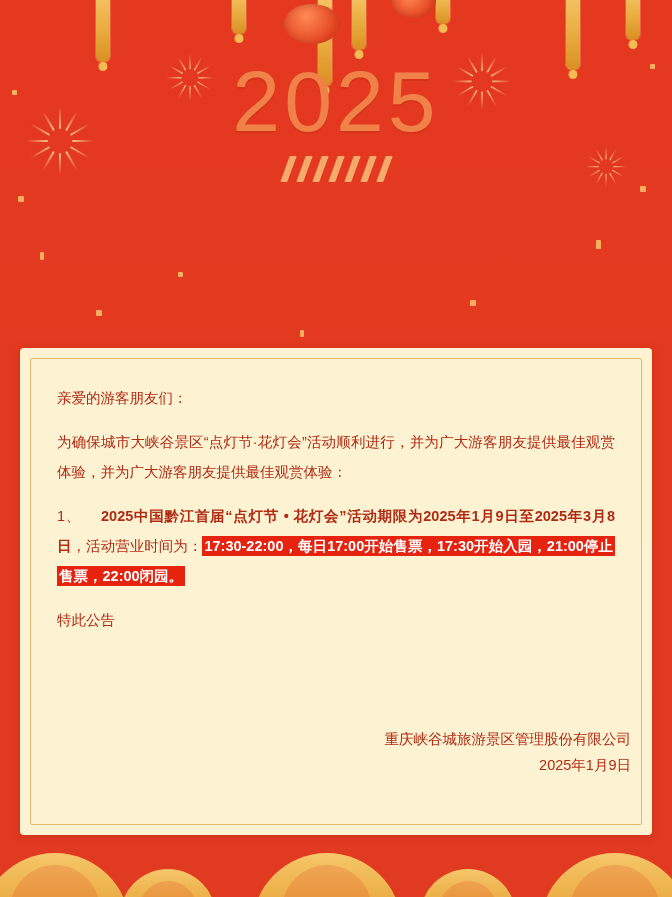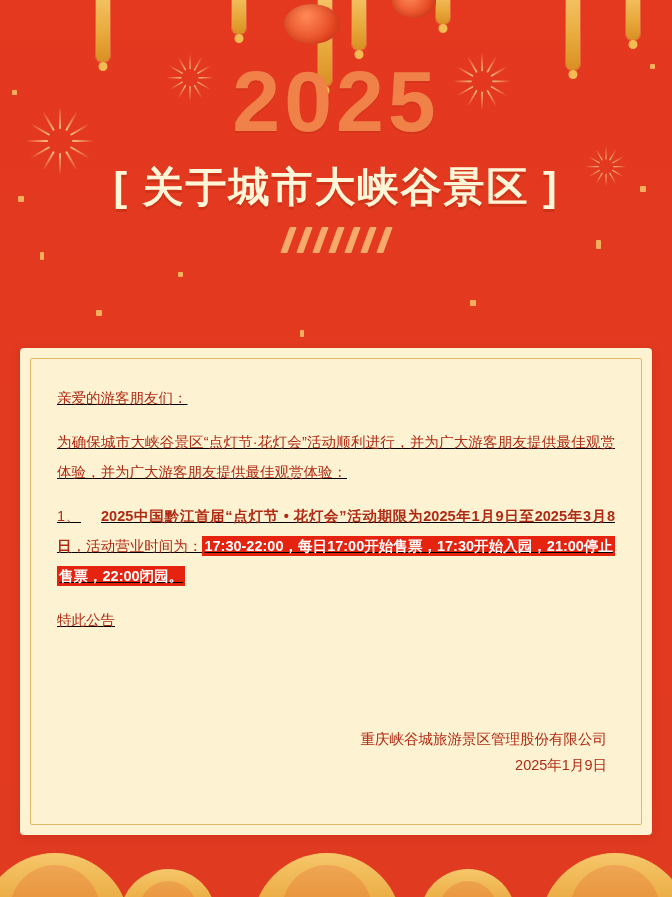--- a/index.html
+++ b/index.html
@@ -84,21 +84,21 @@
 
   
   .header {
     position: relative;
     padding-top: 58px;
     text-align: center;
   }
   .year {
     font-size: 86px;
     line-height: 1;
-    font-weight: bold;
+    font-weight: normal;
     color: #f08148;
     letter-spacing: 4px;
     text-shadow: 0 2px 0 rgba(150, 40, 10, .18);
   }
   .title-line1 {
     margin-top: 16px;
     font-size: 41px;
     font-weight: bold;
     color: #fff6d8;
     letter-spacing: 2px;
@@ -139,21 +139,20 @@
     box-shadow: 0 2px 10px rgba(120, 25, 5, .18);
   }
   .card {
     position: absolute;
     inset: 10px;
     border: 1px solid #e2b96a;
     border-radius: 2px;
     padding: 24px 26px;
     box-sizing: border-box;
     overflow: hidden;
-    text-decoration: underline;
   }
 
   .para {
     color: #b02b14;
     font-size: 14.5px;
     line-height: 30px;
     margin: 0 0 14px 0;
     text-align: justify;
   }
   .para:last-of-type {
@@ -167,21 +166,21 @@
     background: #e5230f;
     color: #ffffff;
     font-weight: bold;
     padding: 2px 2px;
     box-decoration-break: clone;
     -webkit-box-decoration-break: clone;
   }
 
   .signature {
     position: absolute;
-    right: 34px;
+    right: 10px;
     bottom: 46px;
     text-align: right;
     color: #b02b14;
     font-size: 14.5px;
     line-height: 26px;
   }
 
   
   .footer-deco {
     position: absolute;
@@ -296,21 +295,20 @@
   <div class="deco confetti" style="left:178px; top:272px; width:5px; height:5px;"></div>
   <div class="deco confetti" style="left:300px; top:330px; width:4px; height:7px;"></div>
   <div class="deco confetti" style="left:470px; top:300px;"></div>
   <div class="deco confetti" style="left:596px; top:240px; width:5px; height:9px;"></div>
   <div class="deco confetti" style="left:640px; top:186px;"></div>
   <div class="deco confetti" style="left:12px; top:90px; width:5px; height:5px;"></div>
   <div class="deco confetti" style="left:650px; top:64px; width:5px; height:5px;"></div>
 
   <div class="header">
     <div class="year">2025</div>
-    <div class="title-line1">[ 关于城市大峡谷景区 ]</div>
     <div class="slashes">
       <i></i>
         <i></i>
         <i></i>
         <i></i>
         <i></i>
         <i></i>
         <i></i>
     </div>
   </div>

